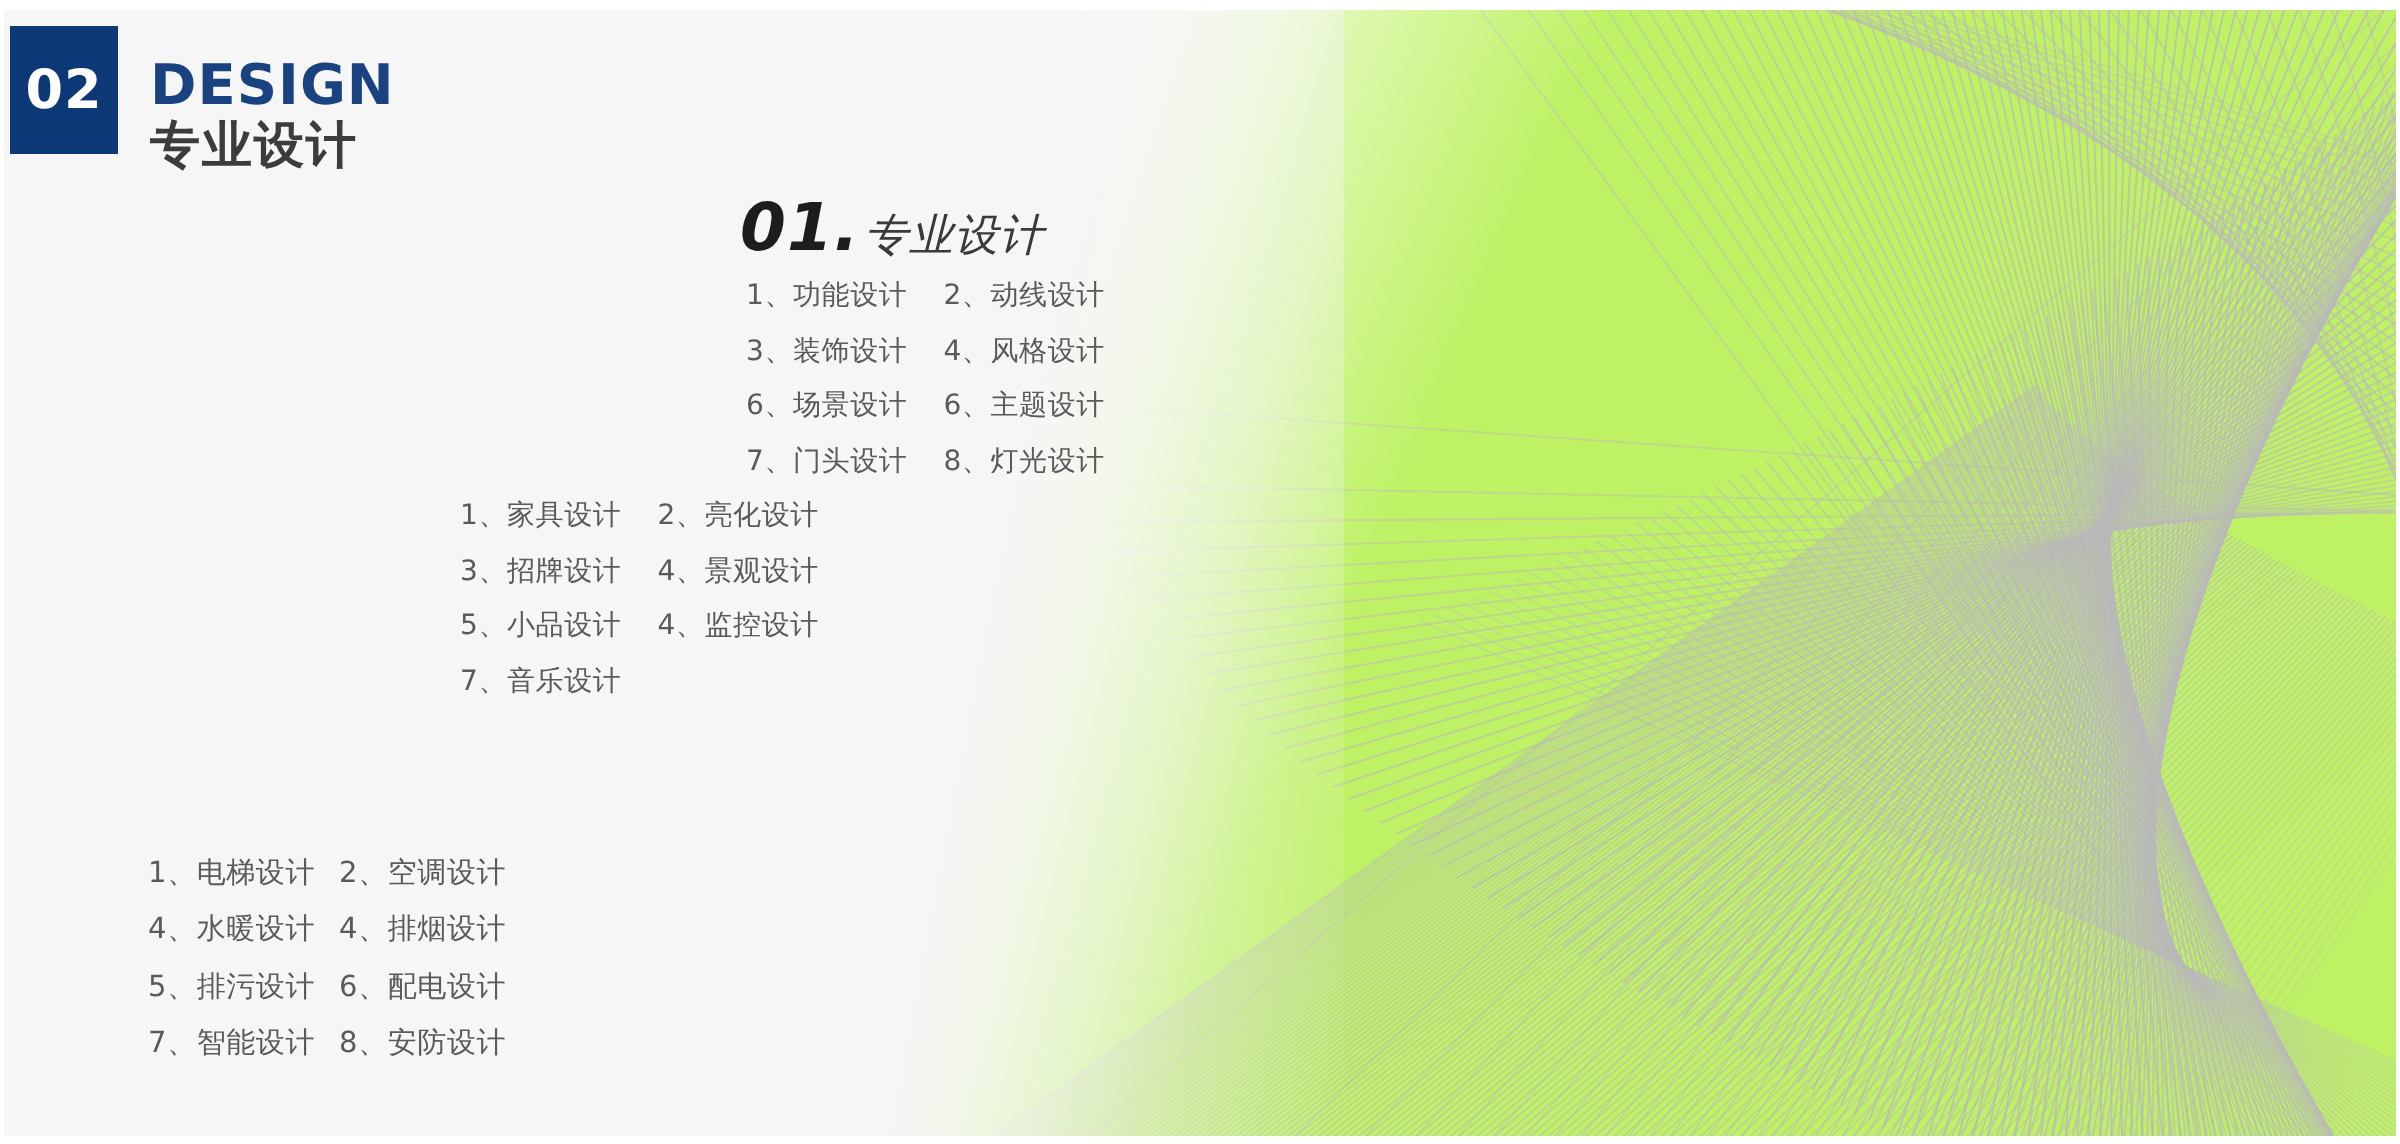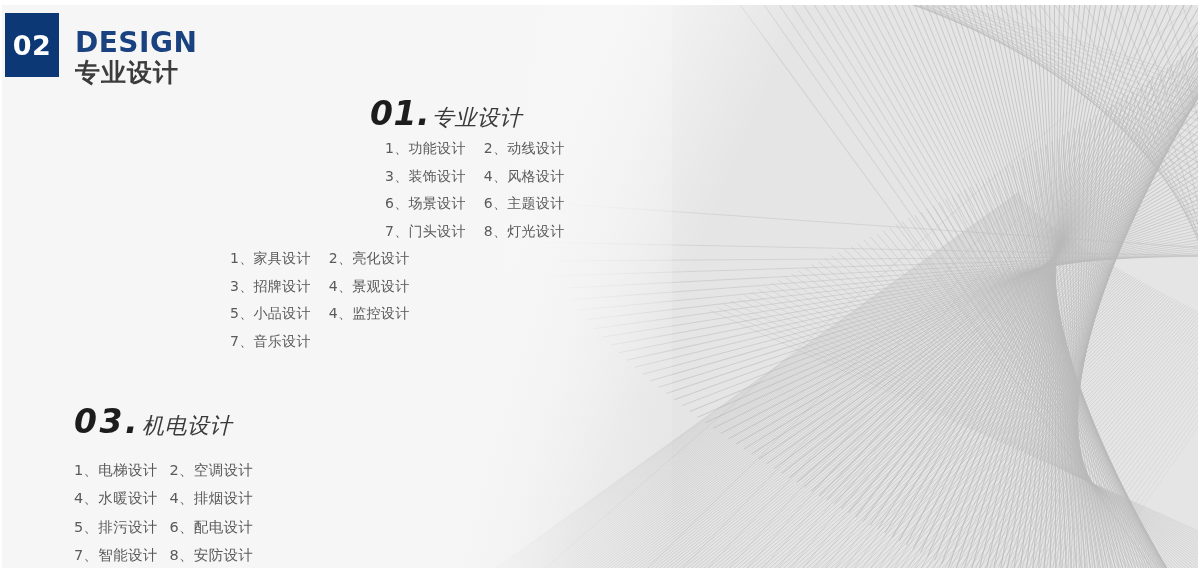--- a/index.html
+++ b/index.html
@@ -5,21 +5,21 @@
 <style>
   html, body {
     margin: 0;
     padding: 0;
     background: #ffffff;
   }
   #slide {
     position: relative;
     width: 1200px;
     height: 572px;
-    background: #e5e5e5;
+    background: #bef264;
     overflow: hidden;
     font-family: "DejaVu Sans", "Liberation Sans", sans-serif;
     box-sizing: border-box;
     border-top: 5px solid #ffffff;
     border-bottom: 4px solid #ffffff;
     border-left: 2px solid #ffffff;
     border-right: 2px solid #ffffff;
   }
 
   
@@ -139,21 +139,21 @@
   }
   .item {
     font-size: 14px;
     color: #5a5a5a;
     line-height: 1.55;
     white-space: nowrap;
     letter-spacing: 0.3px;
   }
 
   #section-1 { left: 368px; top: 92px; }
-  #section-1 .section-items { padding-left: 3px; margin-left: 12px; }
+  #section-1 .section-items { padding-left: 3px; }
 
   #section-2 { left: 228px; top: 243px; }
   #section-2 .section-items { padding-left: 0px; }
 
   #section-3 { left: 72px; top: 400px; }
   #section-3 .section-items { padding-left: 0px; column-gap: 12px; margin-top: 21px; }
   #section-3 .section-items .item { font-size: 14.5px; }
 </style>
 </head>
 <body>
@@ -620,24 +620,20 @@
       <div class="item">2、亮化设计</div>
       <div class="item">3、招牌设计</div>
       <div class="item">4、景观设计</div>
       <div class="item">5、小品设计</div>
       <div class="item">4、监控设计</div>
       <div class="item">7、音乐设计</div>
     </div>
   </div>
 
   <div class="section" id="section-3">
-    <div class="section-title">
-      <span class="section-num wide">03.</span>
-      <span class="section-label">机电设计</span>
-    </div>
     <div class="section-items">
       <div class="item">1、电梯设计</div>
       <div class="item">2、空调设计</div>
       <div class="item">4、水暖设计</div>
       <div class="item">4、排烟设计</div>
       <div class="item">5、排污设计</div>
       <div class="item">6、配电设计</div>
       <div class="item">7、智能设计</div>
       <div class="item">8、安防设计</div>
     </div>

